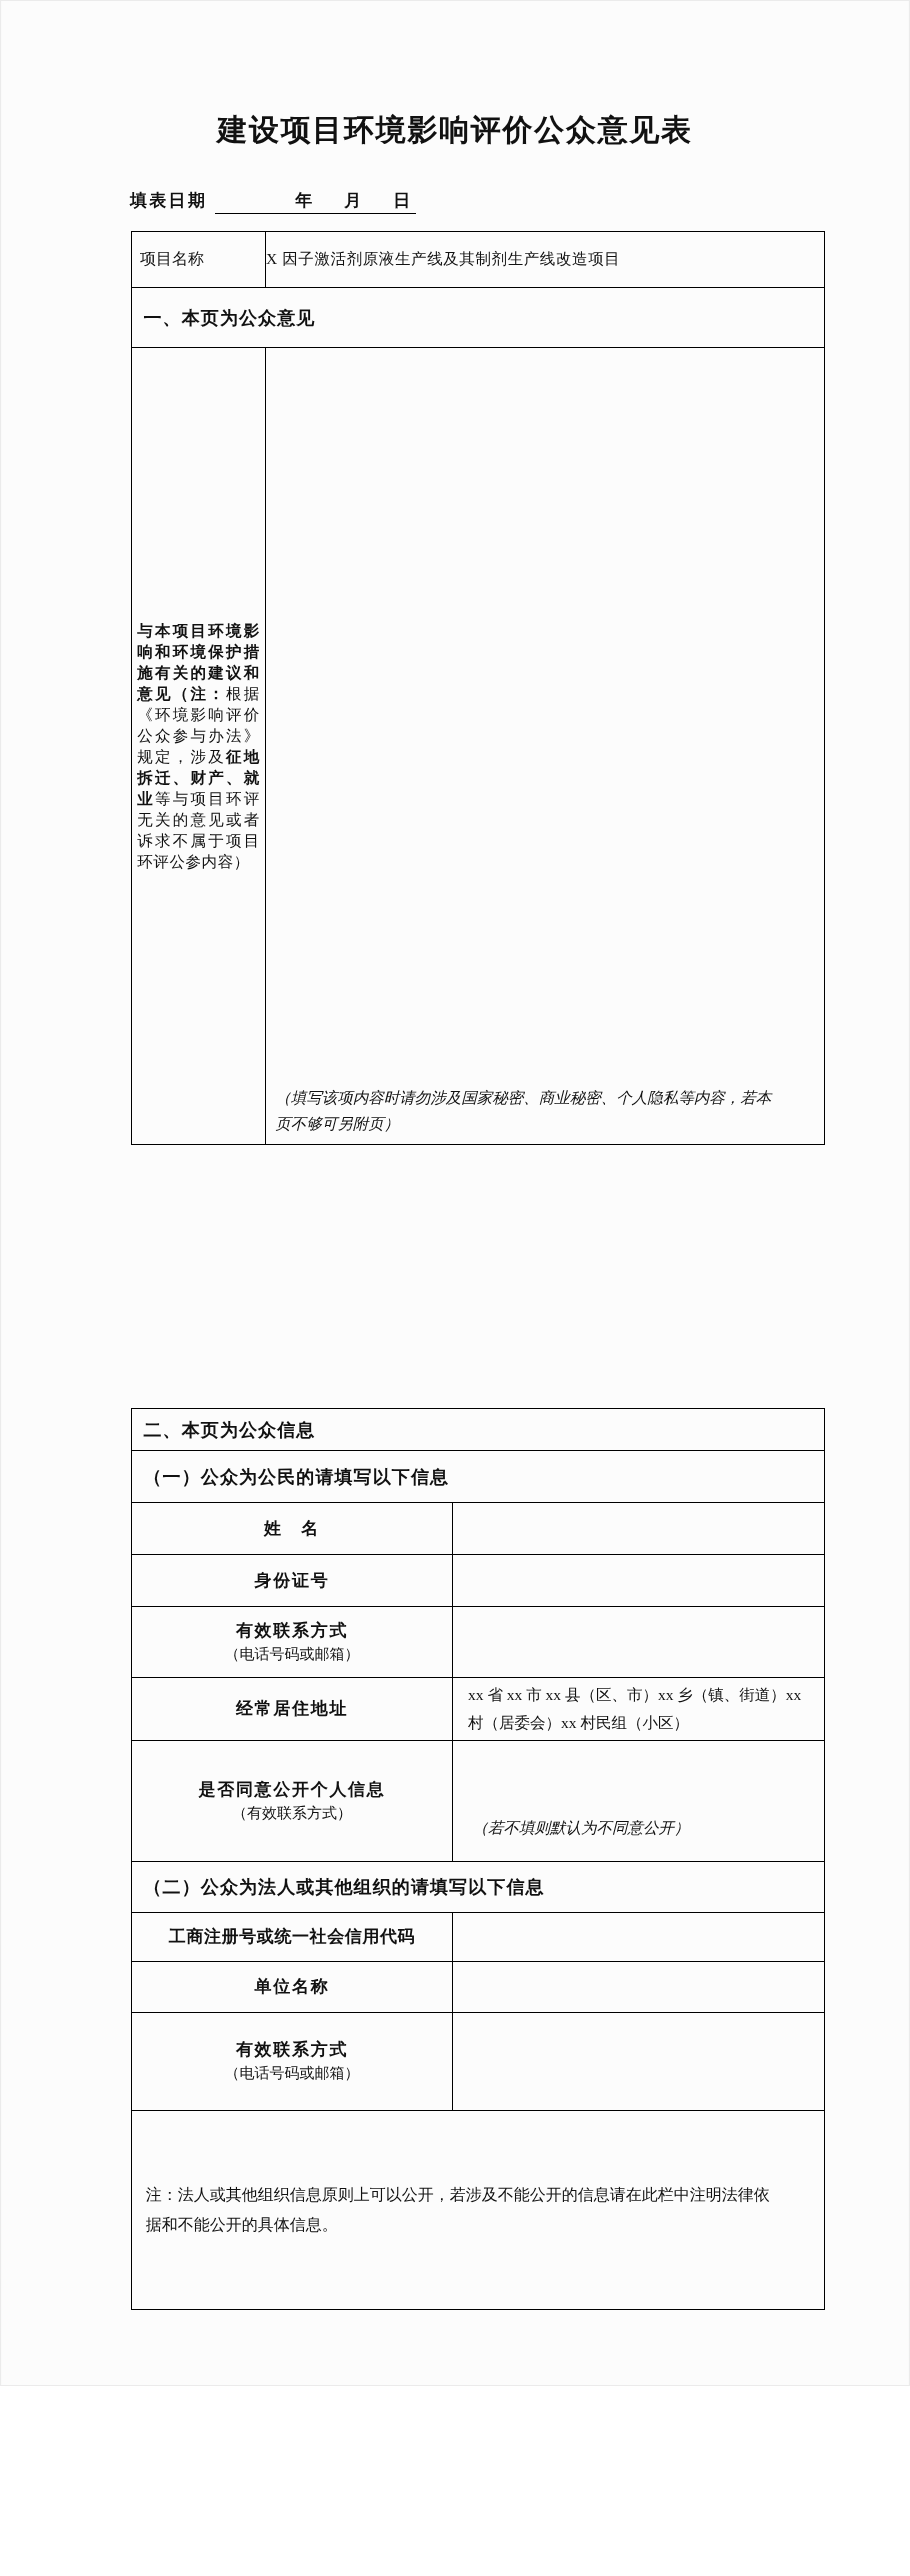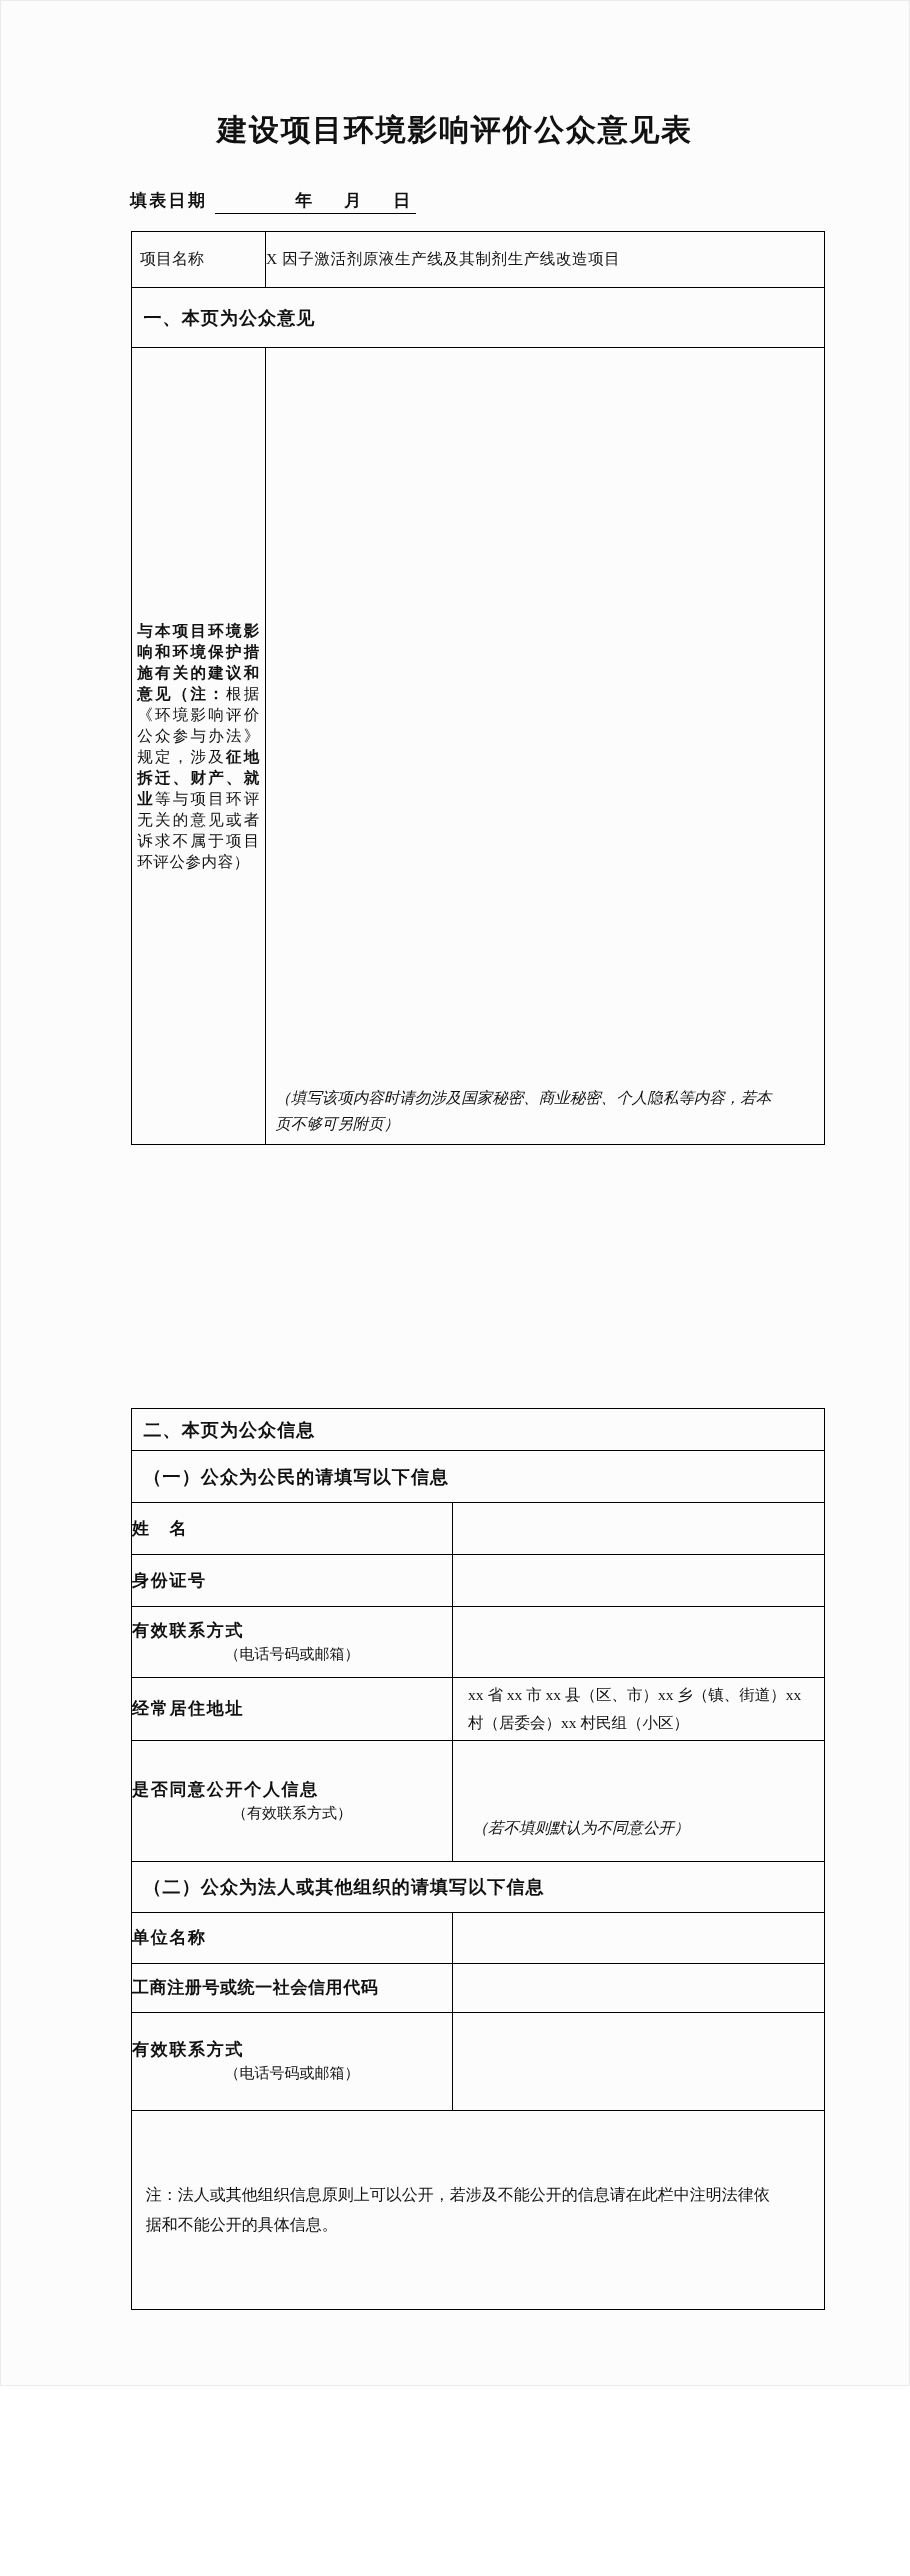--- a/index.html
+++ b/index.html
@@ -24,21 +24,21 @@
 
   table{border-collapse:collapse;table-layout:fixed;position:absolute;}
   td{border:1.1px solid #000;padding:0;vertical-align:middle;overflow:hidden;}
   .t1{left:131px;top:231px;width:693px;border:1.7px solid #000;}
   .t2{left:131px;top:1408px;width:693px;border:1.7px solid #000;}
 
   .cell-pad{padding-left:8px;font-size:16px;}
   .sec-hdr{padding-left:11.5px;font-size:18px;letter-spacing:1.1px;}
   .center{}
   .val-text{font-size:15.5px;line-height:27.5px;padding:3.4px 11.5px 3.4px 15px;}
-  .lbl-main{font-size:17px;line-height:25px;letter-spacing:1.7px;}
+  .lbl-main{font-size:17px;line-height:25px;letter-spacing:1.7px;text-align:center;}
   .lbl-sub{font-size:15px;line-height:23px;text-align:center;}
   .opinion-label{
     font-size:15.5px;line-height:21px;text-align:justify;text-justify:inter-character;
     padding:0 5.2px;
   }
   .opinion-label span{letter-spacing:0.6px;}
   .bottom-cell{vertical-align:bottom;font-style:italic;}
   .opinion-note{font-size:15.5px;line-height:26px;padding:0 40px 6.9px 9.2px;}
   .footnote{font-size:15.5px;line-height:23px;padding:0 0 22px 19.5px;}
   .org-note{font-size:16px;line-height:30px;padding:0 46px 0 13.8px;}
@@ -135,29 +135,29 @@
       </td>
       <td class="bottom-cell">
         <div class="footnote">（若不填则默认为不同意公开）</div>
       </td>
     </tr>
     <tr style="height:51px">
       <td colspan="2">
         <div class="sec-hdr hei">（二）公众为法人或其他组织的请填写以下信息</div>
       </td>
     </tr>
+    <tr style="height:49px">
+      <td>
+        <div class="lbl-main hei" style="letter-spacing:0.6px">工商注册号或统一社会信用代码</div>
+      </td>
+      <td></td>
+    </tr>
     <tr style="height:51px">
       <td>
         <div class="lbl-main hei">单位名称</div>
-      </td>
-      <td></td>
-    </tr>
-    <tr style="height:49px">
-      <td>
-        <div class="lbl-main hei" style="letter-spacing:0.6px">工商注册号或统一社会信用代码</div>
       </td>
       <td></td>
     </tr>
     <tr style="height:98px">
       <td>
         <div class="lbl-main hei">有效联系方式</div>
         <div class="lbl-sub">（电话号码或邮箱）</div>
       </td>
       <td></td>
     </tr>

